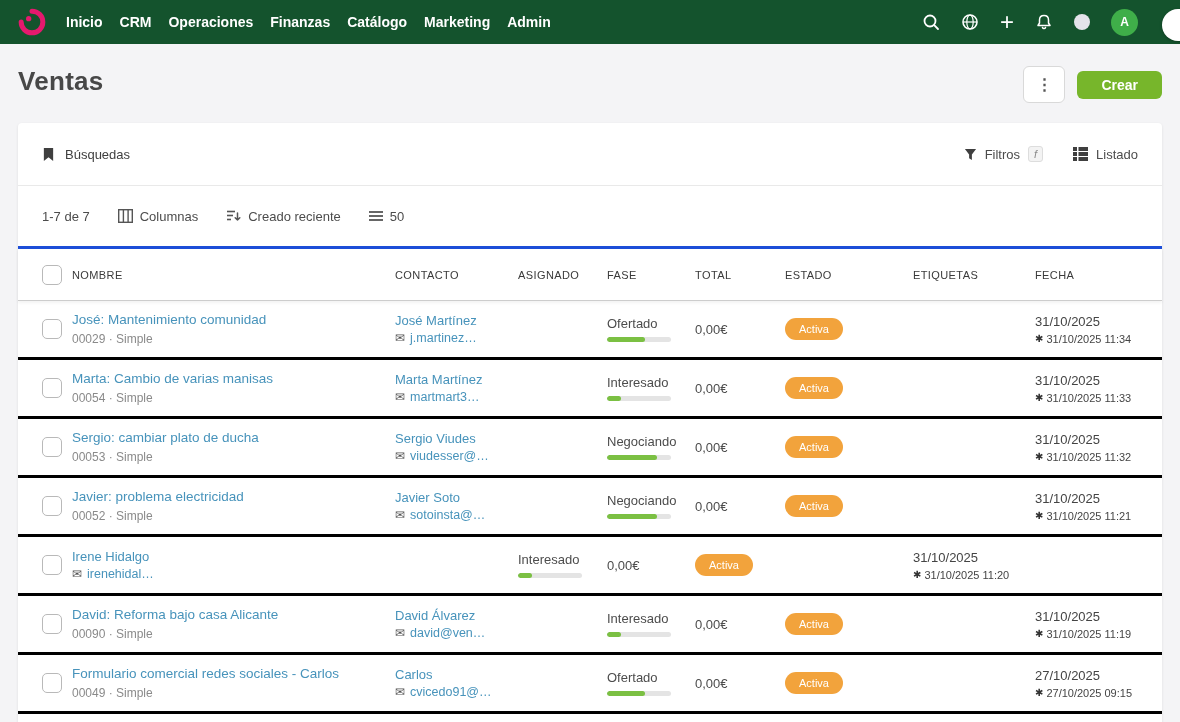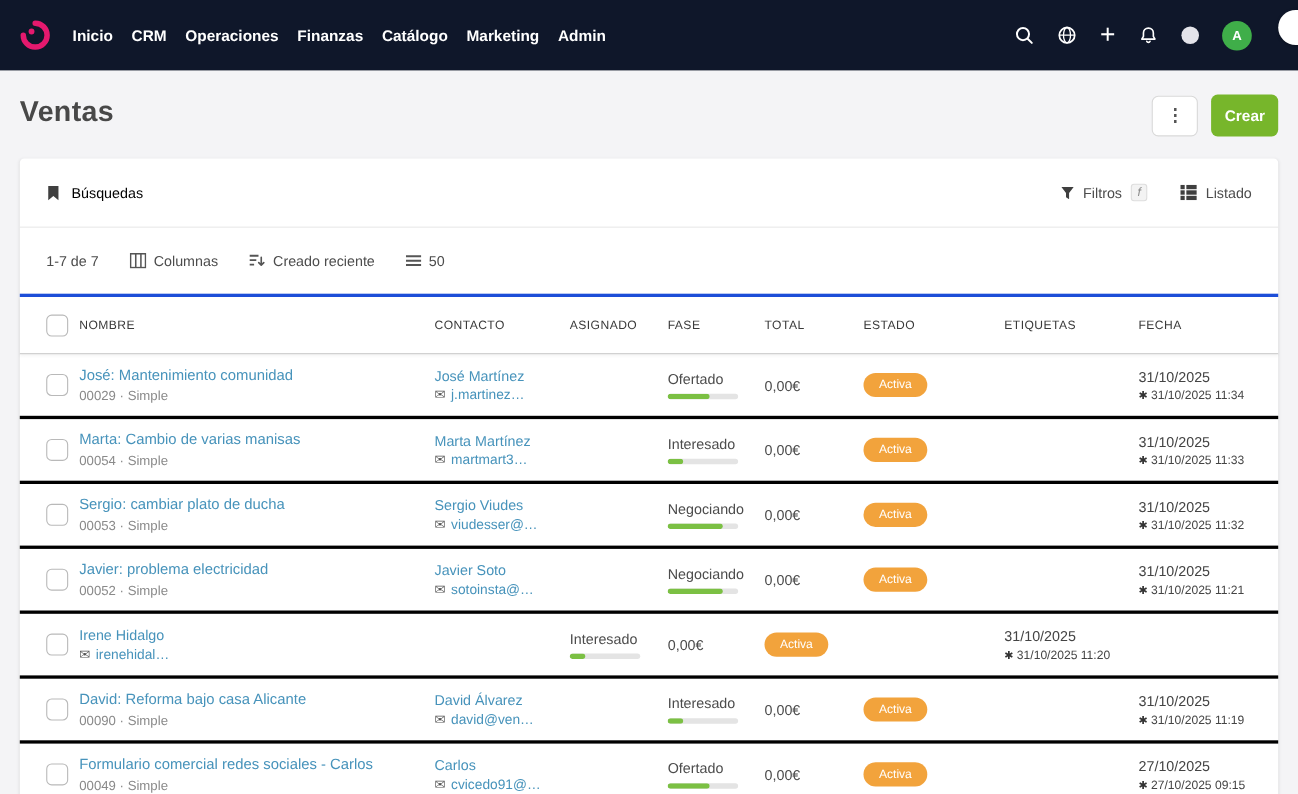--- a/index.html
+++ b/index.html
@@ -1,42 +1,42 @@
 <!DOCTYPE html>
 <html><head>
 <meta charset="utf-8">
 <style>
   * { box-sizing: border-box; margin: 0; padding: 0; }
   html, body { width: 1180px; height: 722px; overflow: hidden; }
   body { background: #f4f4f6; font-family: "Liberation Sans", sans-serif; }
 
   
-  .navbar { position: relative; height: 64px; background: #0f172a; display: flex; align-items: center; padding: 0 16px; }
+  .navbar { position: relative; height: 44px; background: #14532d; display: flex; align-items: center; padding: 0 16px; }
   .logo { width: 32px; height: 32px; display: flex; align-items: center; justify-content: center; margin-right: 18px; cursor: pointer; }
   .menu { display: flex; gap: 17px; }
   .menu a { color: #ffffff; font-size: 14px; font-weight: 700; text-decoration: none; cursor: pointer; }
   .nav-icons { margin-left: auto; display: flex; align-items: center; gap: 21px; margin-right: 26px; }
   .nicon { display: flex; align-items: center; justify-content: center; cursor: pointer; }
   .nicon.plus { color: #fff; font-size: 24px; font-weight: 300; line-height: 18px; }
   .apps-dot { width: 16px; height: 16px; border-radius: 50%; background: #e4e4ea; display: block; }
   .avatar { width: 27px; height: 27px; border-radius: 50%; background: #3fae49; color: #ffffff; font-size: 12px; font-weight: 700; display: flex; align-items: center; justify-content: center; cursor: pointer; }
   .chat-widget { position: absolute; right: -14px; top: 9px; width: 32px; height: 32px; border-radius: 50%; background: #ffffff; box-shadow: 0 1px 3px rgba(0,0,0,.3); cursor: pointer; }
 
   
   .page-header { display: flex; align-items: flex-start; padding: 22px 18px 20px 18px; border-radius: 28px; }
   .page-header h1 { font-size: 26px; font-weight: 700; color: #484848; letter-spacing: .3px; }
   .actions { margin-left: auto; display: flex; align-items: center; gap: 12px; }
   .more-btn { width: 42px; height: 37px; background: #fff; border: 1px solid #d9d9d9; border-radius: 6px; color: #555; font-size: 16px; font-weight: 700; cursor: pointer; }
-  .crear-btn { height: 38px; padding: 0 12px; background: #77b62b; border: none; border-radius: 6px; color: #fff; font-size: 14px; font-weight: 700; cursor: pointer; }
+  .crear-btn { height: 28px; padding: 0 24px; background: #77b62b; border: none; border-radius: 6px; color: #fff; font-size: 14px; font-weight: 700; cursor: pointer; }
 
   
   .card { margin: 0 18px; background: #fff; border-radius: 4px; box-shadow: 0 1px 3px rgba(0,0,0,.09); height: 610px; }
 
   .searches-row { height: 63px; display: flex; align-items: center; padding: 0 24px; border-bottom: 1px solid #e9e9e9; }
-  .searches-left { display: flex; gap: 10px; font-size: 13px; color: #000000; cursor: pointer; }
+  .searches-left { display: flex; gap: 10px; font-size: 13px; color: #404040; cursor: pointer; }
   .searches-right { margin-left: auto; display: flex; align-items: center; gap: 30px; }
   .tool-item { display: flex; align-items: center; gap: 8px; font-size: 13px; color: #4c4c4c; cursor: pointer; }
   .key-badge { font-size: 11px; color: #8a8a8a; background: #f3f3f3; border: 1px solid #ddd; border-radius: 3px; padding: 1px 5px; font-style: italic; }
 
   .toolbar-row { height: 63px; display: flex; align-items: center; padding: 0 24px; gap: 28px; border-bottom: 3px solid #1d4ed8; font-size: 13px; color: #4c4c4c; }
   .toolbar-row .tool-item { gap: 7px; }
   .count-label { color: #4c4c4c; }
 
   
   .grid { display: grid; grid-template-columns: 30px 323px 123px 89px 88px 90px 128px 122px 1fr; padding: 0 24px; align-items: center; }

